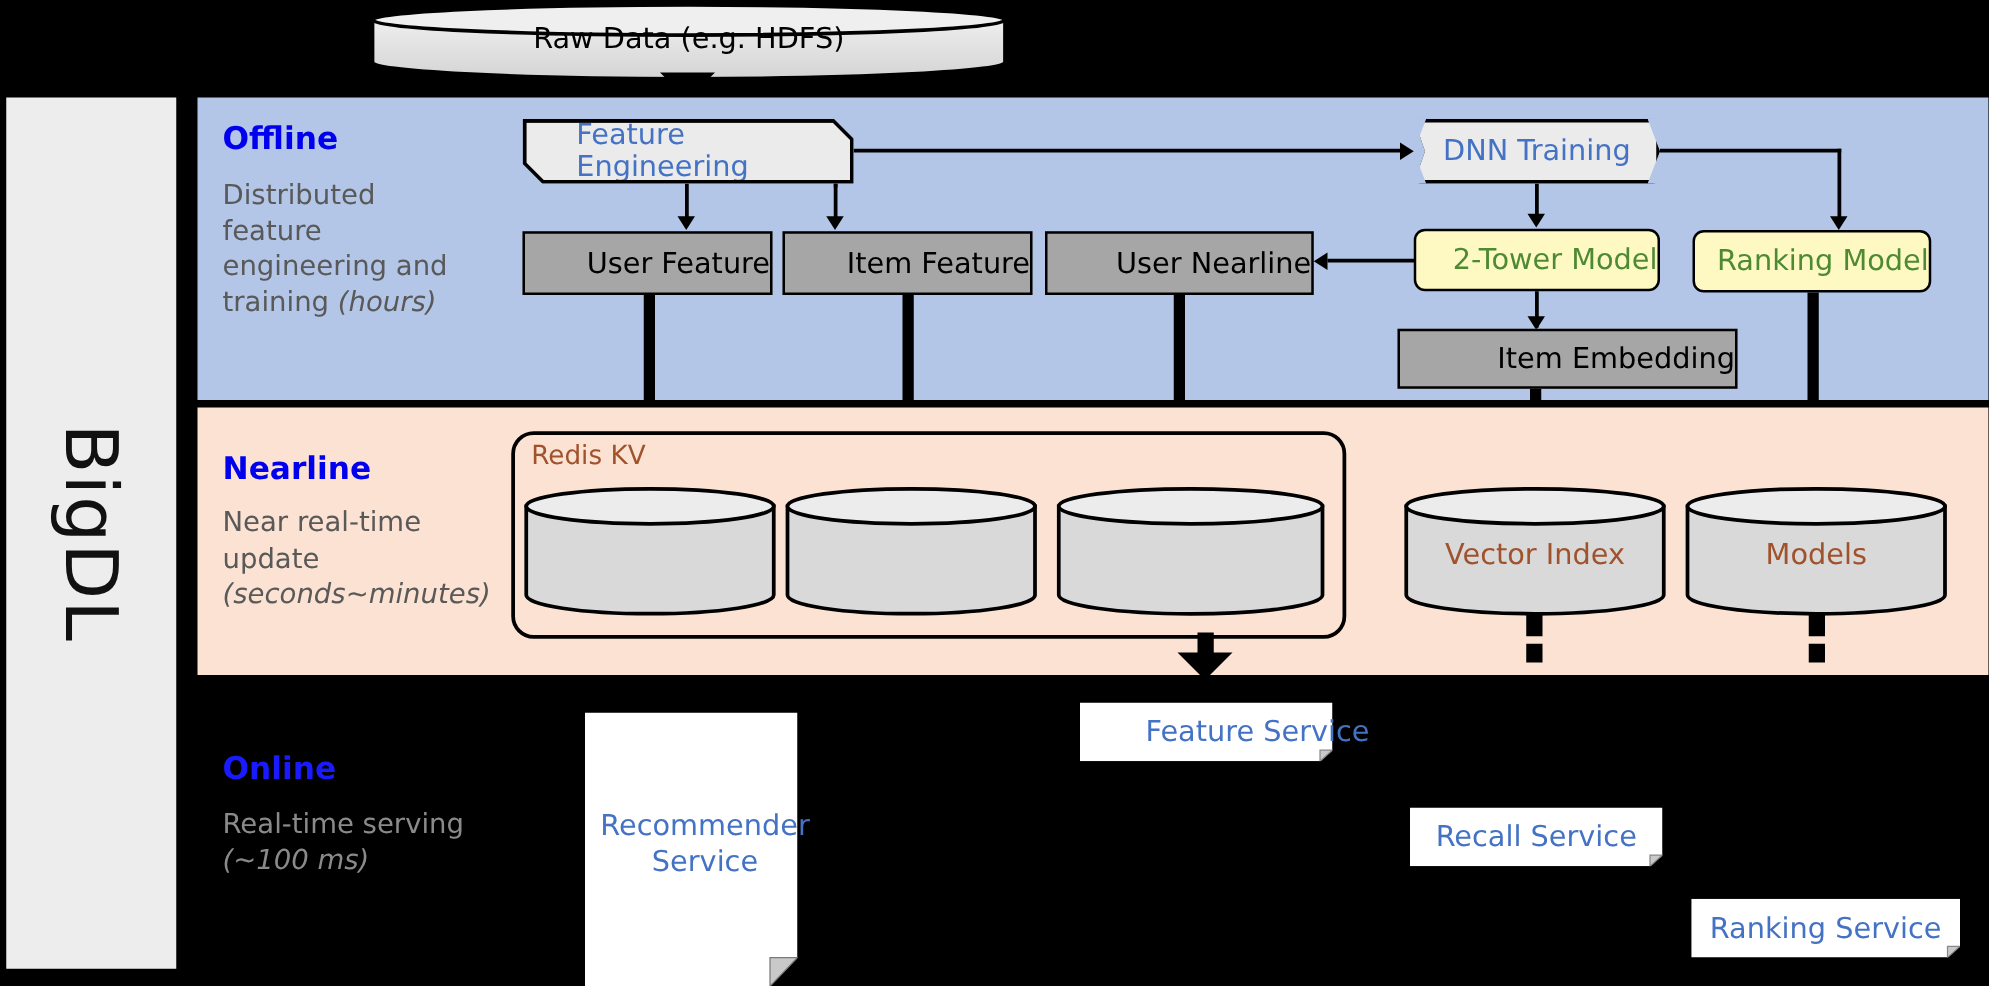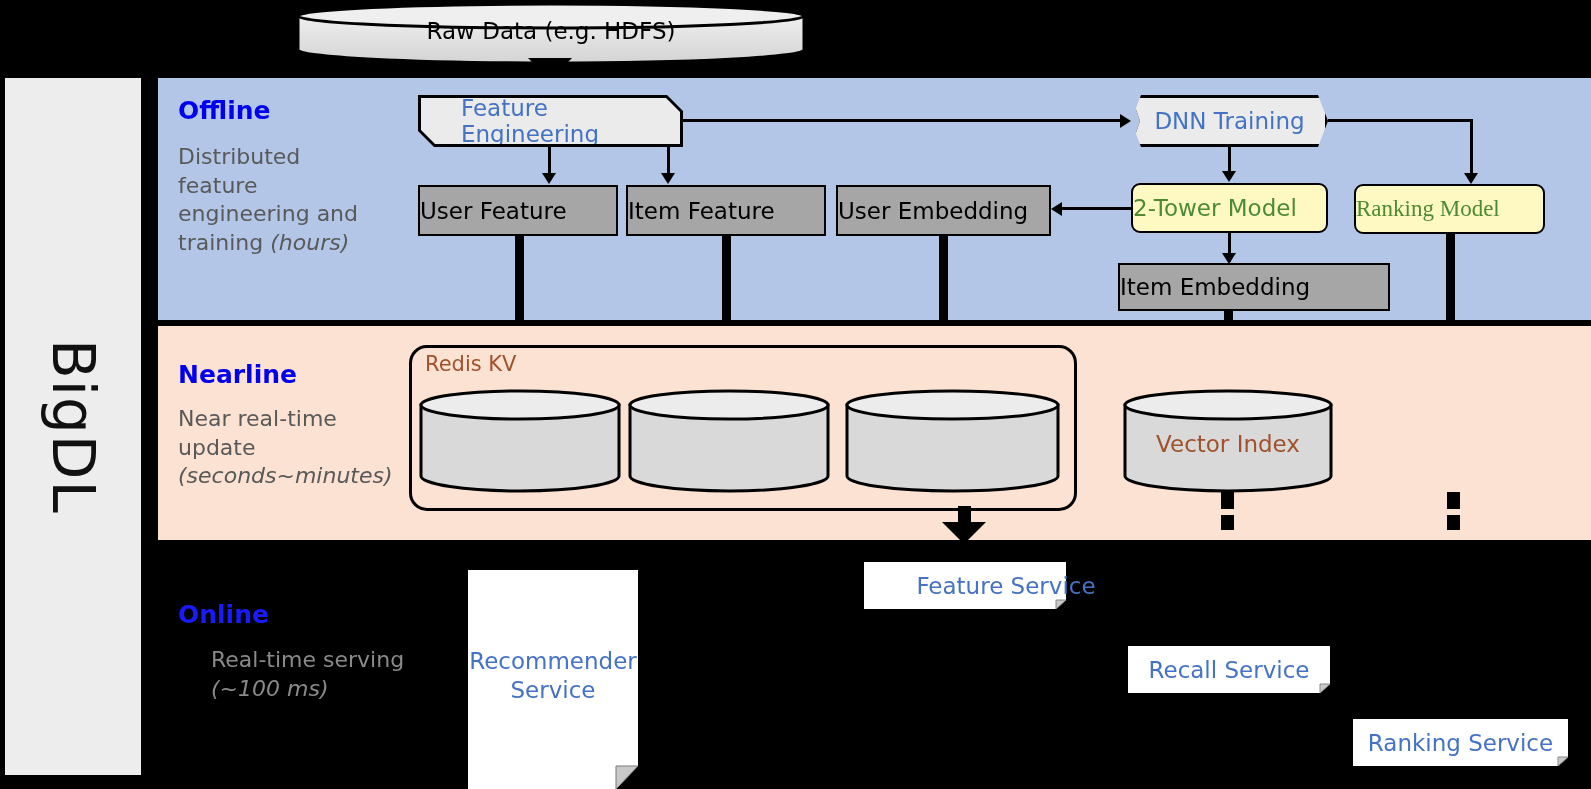--- a/index.html
+++ b/index.html
@@ -22,21 +22,21 @@
   .band-title{position:absolute;color:#0000ee;font-size:25px;font-weight:bold;
     font-family:"DejaVu Sans",sans-serif;}
   .band-sub{position:absolute;color:#595959;font-size:22px;line-height:1.30;
     font-family:"DejaVu Sans",sans-serif;}
   .band-sub i{font-style:italic;}
   .band-sub.dark{color:#8a8a8a;}
   .band-title.dark{color:#1a1aff;}
 
   
   .box{position:absolute;box-sizing:border-box;display:flex;align-items:center;
-    justify-content:flex-start;text-align:center;}
+    justify-content:flex-end;text-align:center;}
 
   .gray-box{background:#a6a6a6;border:2px solid #000;color:#000;font-size:23px;
     font-family:"DejaVu Sans",sans-serif;}
 
   .model-box{background:#fef9c3;border:2px solid #000;border-radius:9px;color:#4e8a33;
     font-size:23px;font-family:"DejaVu Sans",sans-serif;}
   .clip-fe-outer{position:absolute;background:#000;
     clip-path:polygon(0 0, calc(100% - 16px) 0, 100% 16px, 100% 100%, 16px 100%, 0 calc(100% - 16px));}
   .clip-fe-inner{position:absolute;inset:3px;background:#ebebeb;
     clip-path:polygon(0 0, calc(100% - 14px) 0, 100% 14px, 100% 100%, 14px 100%, 0 calc(100% - 14px));
@@ -149,27 +149,27 @@
   <div class="thin-v" style="left:1470px;top:119px;height:58px;"></div>
   <div class="arrow-down-thin" style="left:1464px;top:173px;"></div>
 
   <div class="box gray-box" style="left:418px;top:185px;width:200px;height:51px;">
     <span>User Feature</span>
   </div>
   <div class="box gray-box" style="left:626px;top:185px;width:200px;height:51px;">
     <span>Item Feature</span>
   </div>
   <div class="box gray-box" style="left:836px;top:185px;width:215px;height:51px;">
-    <span>User Embedding</span>
+    <span>User Nearline</span>
   </div>
 
   <div class="box model-box" style="left:1131px;top:183px;width:197px;height:50px;">
     <span>2-Tower Model</span>
   </div>
-  <div class="box model-box" style="left:1354px;top:184px;width:191px;height:50px;font-family:Liberation Serif, serif;">
+  <div class="box model-box" style="left:1354px;top:184px;width:191px;height:50px;">
     <span>Ranking Model</span>
   </div>
 
   <div class="thin-h" style="left:1062px;top:207px;width:70px;"></div>
   <div class="arrow-left-thin" style="left:1051px;top:202px;"></div>
 
   <div class="thin-v" style="left:1228px;top:233px;height:29px;"></div>
   <div class="arrow-down-thin" style="left:1222px;top:253px;"></div>
 
   <div class="box gray-box" style="left:1118px;top:263px;width:272px;height:48px;">
@@ -224,43 +224,50 @@
   </div>
 
   <div class="cyl" style="left:1123px;top:388px;width:210px;height:105px;">
     <svg width="210" height="105" viewBox="0 0 210 105">
       <path d="M2,17 L2,88 A103,15 0 0 0 208,88 L208,17 Z" fill="#d9d9d9" stroke="#000" stroke-width="3"></path>
       <ellipse cx="105" cy="17" rx="103" ry="14" fill="#ececec" stroke="#000" stroke-width="3"></ellipse>
     </svg>
     <div class="cyl-label" style="top:43px;color:#a0522d;">Vector Index</div>
   </div>
 
+  <div class="cyl" style="left:1348px;top:388px;width:210px;height:105px;">
+    <svg width="210" height="105" viewBox="0 0 210 105">
+      <path d="M2,17 L2,88 A103,15 0 0 0 208,88 L208,17 Z" fill="#d9d9d9" stroke="#000" stroke-width="3"></path>
+      <ellipse cx="105" cy="17" rx="103" ry="14" fill="#ececec" stroke="#000" stroke-width="3"></ellipse>
+    </svg>
+    <div class="cyl-label" style="top:43px;color:#a0522d;">Models</div>
+  </div>
 
   <div class="sq" style="left:958px;top:506px;width:13px;height:17px;"></div>
   <div class="arrow-wide" style="left:942px;top:522px;"></div>
 
   <div class="sq" style="left:1221px;top:492px;width:13px;height:17px;"></div>
   <div class="sq" style="left:1221px;top:515px;width:13px;height:15px;"></div>
 
   <div class="sq" style="left:1447px;top:492px;width:13px;height:17px;"></div>
   <div class="sq" style="left:1447px;top:515px;width:13px;height:15px;"></div>
 
   <div class="band band-online"></div>
 
   <div class="band-title dark" style="left:178px;top:600px;">Online</div>
-  <div class="band-sub dark" style="left:178px;top:646px;width:200px;margin-left:33px;">
+  <div class="band-sub dark" style="left:178px;top:646px;width:200px;">
     <span>Real-time serving </span><i>(~100 ms)</i>
   </div>
 
   <div class="doc" style="left:468px;top:570px;width:170px;height:219px;">
     <svg width="170" height="219" viewBox="0 0 170 219">
       <path d="M0,0 L170,0 L170,196 L148,219 L0,219 Z" fill="#ffffff"></path>
       <path d="M170,196 L148,219 L148,196 Z" fill="#c9c9c9" stroke="#7a7a7a" stroke-width="1"></path>
     </svg>
-    <div class="doc-label" style="top:77px;">Recommender Service</div>
+    <div class="doc-label" style="top:77px;padding-left:11px;">Recommender Service</div>
   </div>
 
   <div class="doc" style="left:864px;top:562px;width:202px;height:47px;">
     <svg width="202" height="47" viewBox="0 0 202 47">
       <path d="M0,0 L202,0 L202,38 L192,47 L0,47 Z" fill="#ffffff"></path>
       <path d="M202,38 L192,47 L192,38 Z" fill="#c9c9c9" stroke="#8a8a8a" stroke-width="1"></path>
     </svg>
     <div class="doc-label" style="top:10px;margin-left:41px;">Feature Service</div>
   </div>
 

